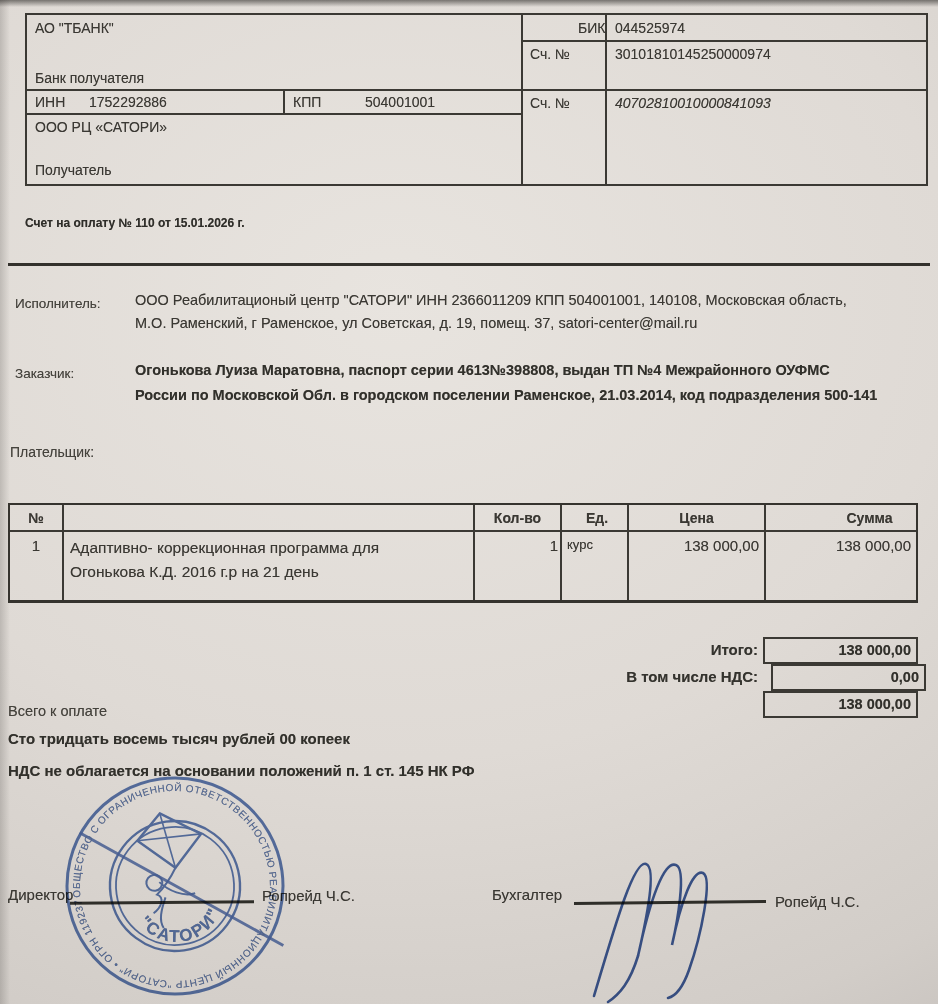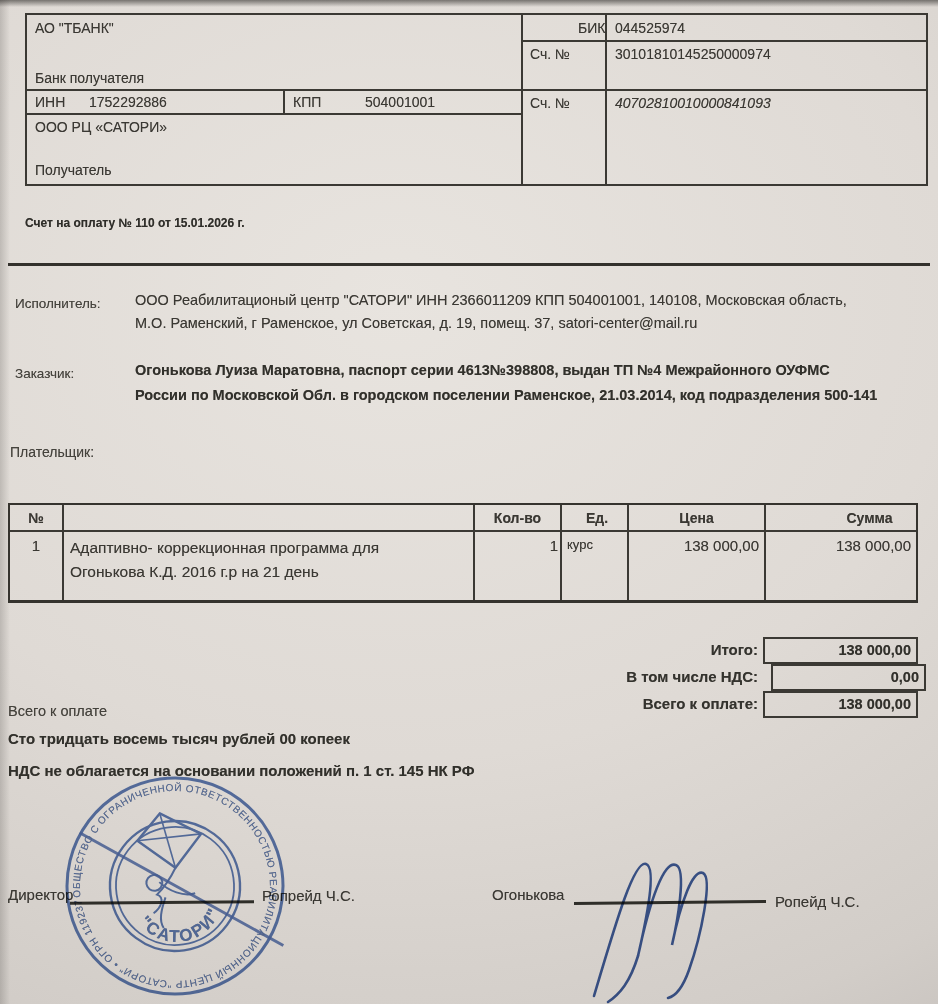--- a/index.html
+++ b/index.html
@@ -105,35 +105,34 @@
   </div>
 
   <div class="total-label" style="left:528px;top:641px;">Итого:</div>
   <div class="total-box" style="left:763px;top:637px;">
     <span class="val">138 000,00</span>
   </div>
   <div class="total-label" style="left:528px;top:668px;">В том числе НДС:</div>
   <div class="total-box" style="left:763px;top:664px;margin-left:8px;">
     <span class="val">0,00</span>
   </div>
-  <div class="total-label" style="left:528px;top:695px;">Всего к оплате:</div>
   <div class="total-box" style="left:763px;top:691px;">
     <span class="val">138 000,00</span>
   </div>
 
   <div class="abs" style="left:8px;top:703px;font-size:14.5px;color:#44423c;text-align:center;">Всего к оплате</div>
   <div class="abs bold t15" style="left:8px;top:729px;">Сто тридцать восемь тысяч рублей 00 копеек</div>
   <div class="abs bold t15" style="left:8px;top:761px;">НДС не облагается на основании положений п. 1 ст. 145 НК РФ</div>
 
   <div class="sig-line" style="left:70px;top:901px;width:184px;transform:rotate(-0.4deg);"></div>
   <div class="abs t15" style="left:8px;top:885px;">Директор</div>
   <div class="abs t15" style="left:262px;top:886px;">Ропрейд Ч.С.</div>
 
   <div class="sig-line" style="left:574px;top:901px;width:192px;transform:rotate(-0.6deg);"></div>
-  <div class="abs t15" style="left:492px;top:885px;">Огонькова</div>
+  <div class="abs t15" style="left:492px;top:885px;">Бухгалтер</div>
   <div class="abs t15" style="left:775px;top:892px;">Ропейд Ч.С.</div>
 
   <svg class="abs ink" style="left:580px;top:838px;" width="170" height="166" viewBox="0 0 170 166">
     <g fill="none" stroke="#2d4e97" stroke-width="2.6" stroke-linecap="round" opacity="0.9">
       <path d="M 14,158 C 36,84 54,22 66,26 C 78,30 64,92 58,118 C 70,62 84,22 96,27 C 107,31 97,86 92,107 C 101,63 113,31 123,35 C 133,40 121,98 109,132 C 103,149 96,158 88,160"></path>
       <path d="M 58,118 C 50,144 40,156 28,164"></path>
     </g>
   </svg>
 
   <svg class="abs stamp-svg" style="left:52px;top:768px;" width="246" height="236" viewBox="0 0 246 236">

